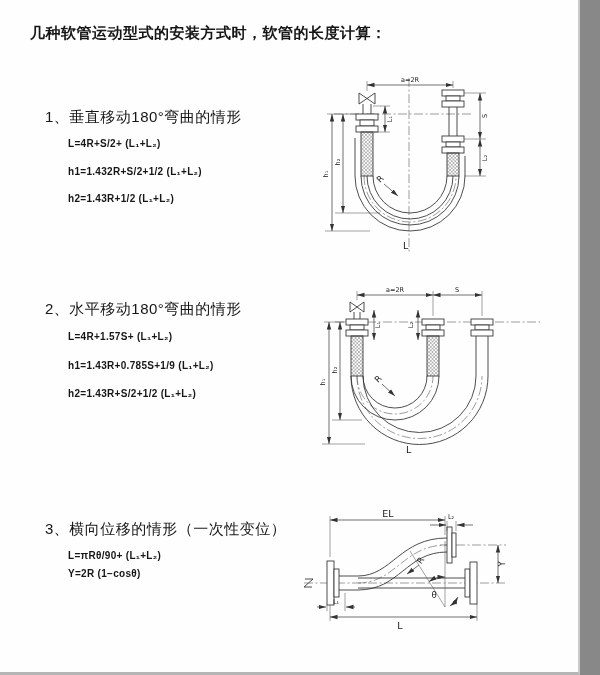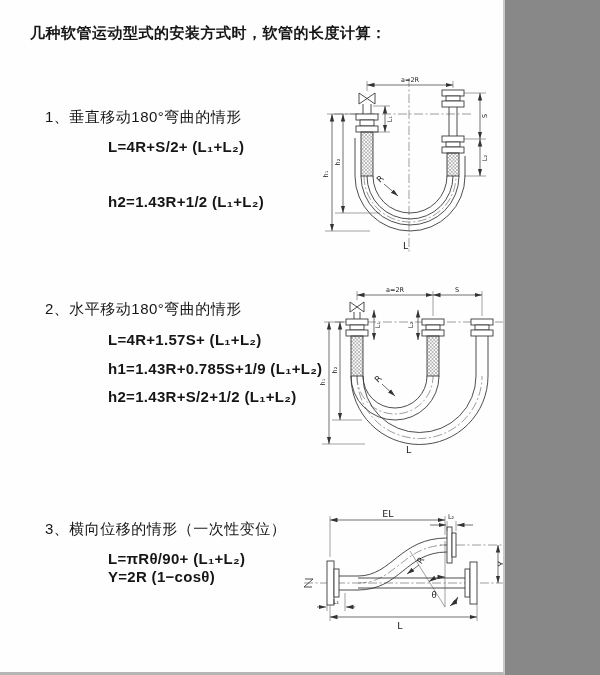--- a/index.html
+++ b/index.html
@@ -1,21 +1,21 @@
 <!DOCTYPE html>
 <html><head>
 <meta charset="utf-8">
 <style>
   html,body{margin:0;padding:0;background:#888;}
-  .page{position:relative;width:505px;height:675px;background:#fefefe;overflow:hidden;
+  .page{position:relative;width:580px;height:675px;background:#fefefe;overflow:hidden;
         font-family:"Liberation Sans","DejaVu Sans",sans-serif;color:#161616;
         border-right:2px solid #c9c9c9;border-bottom:3px solid #b5b5b5;box-sizing:border-box;}
   .doc-title{position:absolute;left:30px;top:24px;font-size:15px;font-weight:bold;letter-spacing:.5px;white-space:pre;}
   .sec-heading{position:absolute;font-size:15px;font-weight:normal;letter-spacing:.5px;white-space:pre;}
-  .formula{position:absolute;font-size:15px;font-weight:bold;letter-spacing:.3px;white-space:pre;margin-left:40px;}
+  .formula{position:absolute;font-size:10px;font-weight:bold;letter-spacing:.3px;white-space:pre;}
   svg{position:absolute;}
   svg text{fill:#1a1a1a;font-family:"DejaVu Sans",sans-serif;font-size:7.5px;font-weight:normal;}
   .t7{font-size:6.5px}.t9{font-size:9.5px}.t8{font-size:8.5px}
   .ln{stroke:#3a3a3a;stroke-width:.9;fill:none}
   .lnw{stroke:#3a3a3a;stroke-width:.9;fill:#fff}
   .cl{stroke:#5a5a5a;stroke-width:.6;fill:none;stroke-dasharray:9 2.5 2 2.5}
   .dim{stroke:#333;stroke-width:.7;fill:none}
   .ext{stroke:#555;stroke-width:.55;fill:none}
   .braidfill{fill:url(#braid);stroke:#3a3a3a;stroke-width:.9}
 </style>
@@ -32,20 +32,21 @@
       <pattern id="braid" width="3.5" height="3.5" patternUnits="userSpaceOnUse">
         <path d="M0,3.5 L3.5,0 M0,0 L3.5,3.5" stroke="#777" stroke-width="0.5"></path>
       </pattern>
     </defs>
   </svg>
 
   <div class="doc-title">几种软管运动型式的安装方式时，软管的长度计算：</div>
 
   <div class="sec-heading" style="left:45px;top:108px">1、垂直移动180°弯曲的情形</div>
   <div class="formula" style="left:68px;top:138px">L=4R+S/2+ (L₁+L₂)</div>
+  <div class="formula" style="left:68px;top:166px">h1=1.432R+S/2+1/2 (L₁+L₂)</div>
   <div class="formula" style="left:68px;top:193px">h2=1.43R+1/2 (L₁+L₂)</div>
 
   <svg style="left:310px;top:72px" width="290" height="185" viewBox="0 0 290 185">
 
     <line class="cl" x1="99" y1="6" x2="99" y2="180"></line>
     <line class="cl" x1="24" y1="42" x2="162" y2="42"></line>
 
     <g>
       <path class="ln" d="M63,104 A37,37 0 0 0 137,104"></path>
       <path class="ln" d="M57,104 A43,43 0 0 0 143,104"></path>

